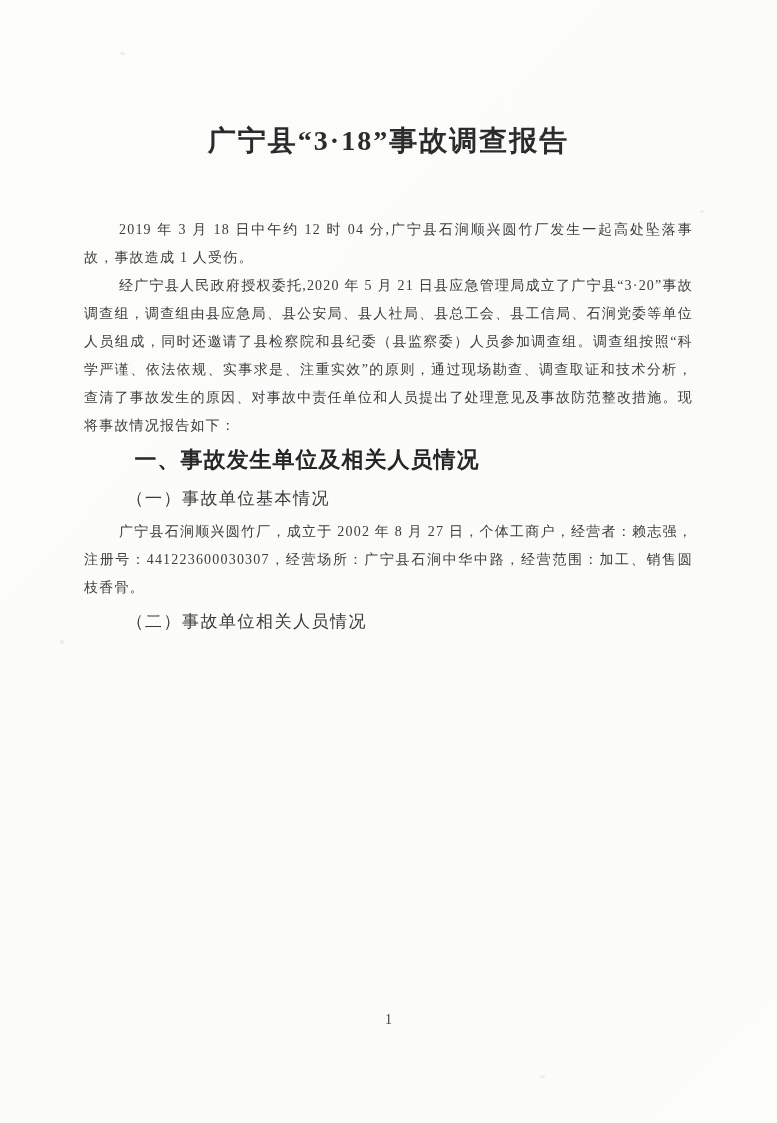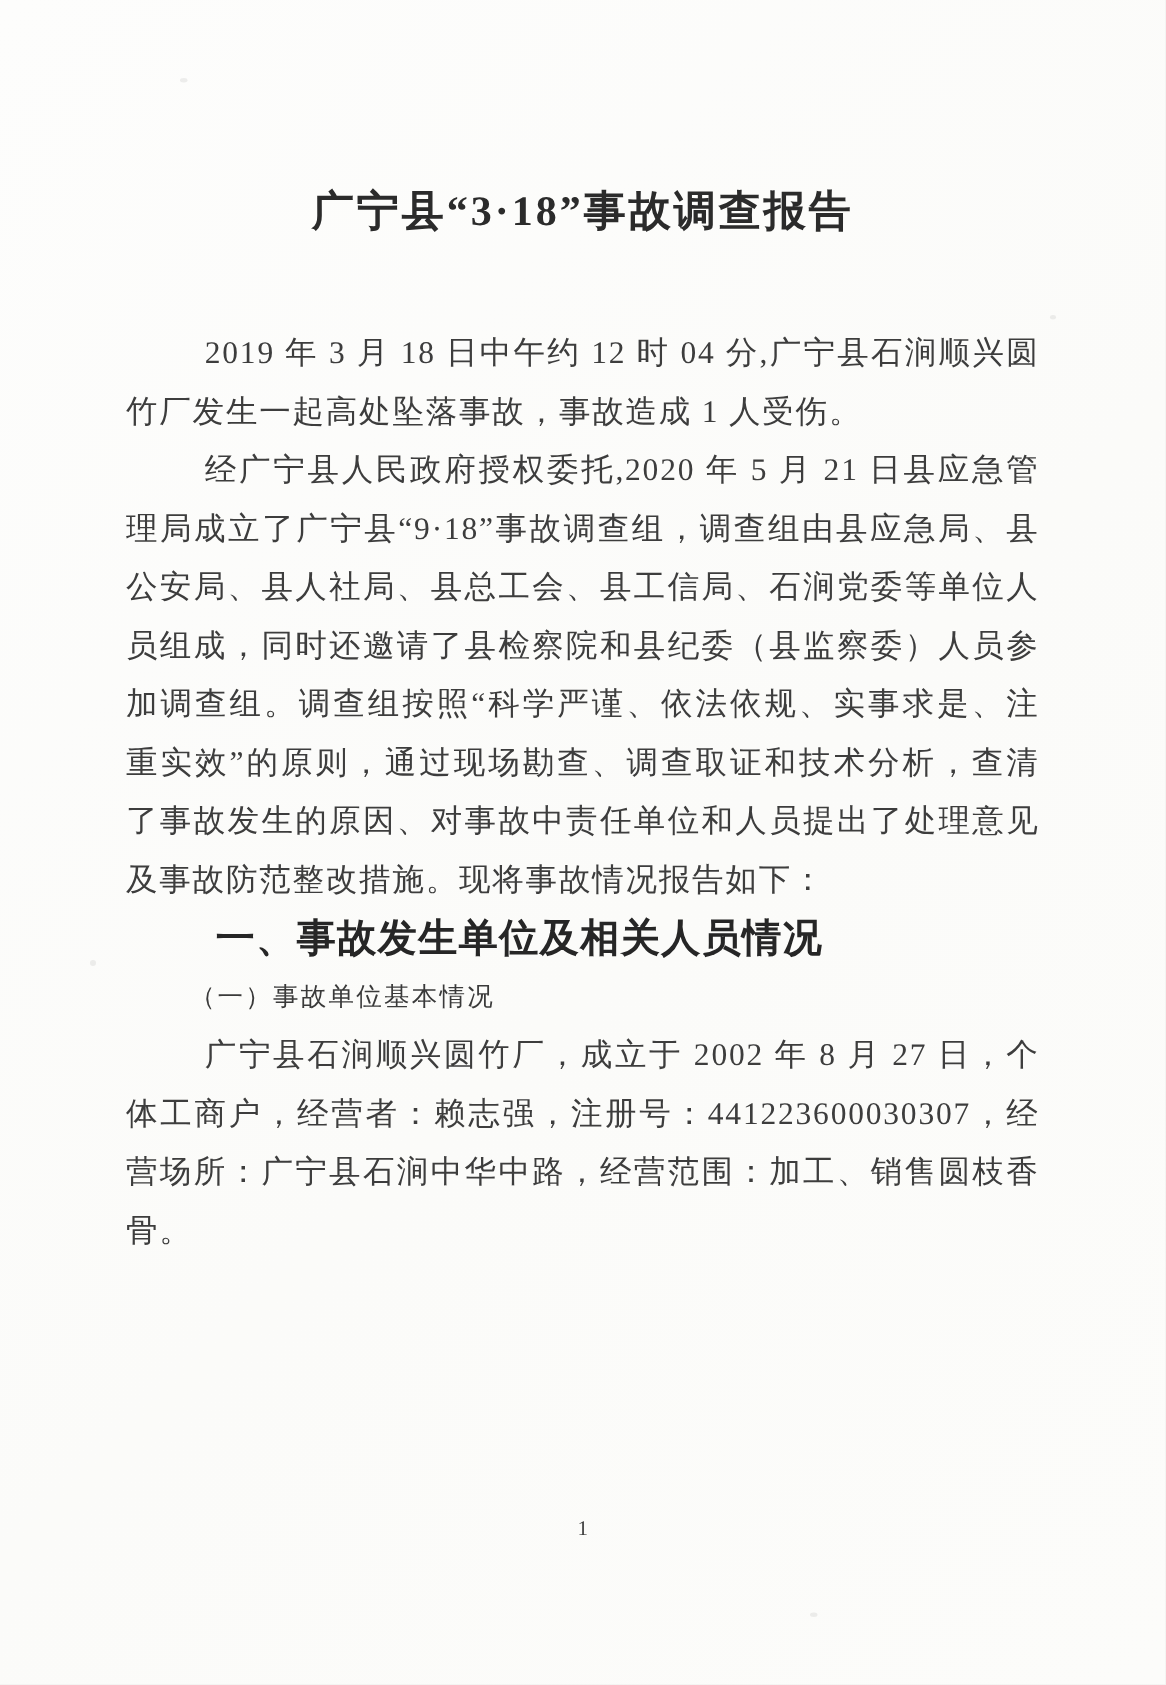--- a/index.html
+++ b/index.html
@@ -27,31 +27,31 @@
     margin: 0 0 56px 0;
     text-align: center;
     font-size: 28px;
     font-weight: bold;
     letter-spacing: 2px;
     color: #2b2b2b;
     font-family: "Liberation Serif", "DejaVu Serif", serif;
   }
   .para {
     margin: 0;
-    font-size: 21px;
-    line-height: 39px;
+    font-size: 14px;
+    line-height: 28px;
     text-align: justify;
     text-justify: inter-ideograph;
     text-indent: 2.5em;
     letter-spacing: 1.2px;
     color: #3d3d3d;
   }
   .heading-bold {
     margin: 0;
-    font-size: 26px;
+    font-size: 22px;
     line-height: 39px;
     font-weight: bold;
     text-indent: 2.3em;
     letter-spacing: 1px;
     color: #262626;
     font-family: "Liberation Sans", "DejaVu Sans", sans-serif;
   }
   .heading-kai {
     margin: 0;
     font-size: 17px;
@@ -90,25 +90,26 @@
   <span class="speckle s1"></span>
   <span class="speckle s2"></span>
   <span class="speckle s3"></span>
   <span class="speckle s4"></span>
 
   <div class="content">
     <h1 class="doc-title">广宁县“3·18”事故调查报告</h1>
 
     <p class="para">2019 年 3 月 18 日中午约 12 时 04 分,广宁县石涧顺兴圆竹厂发生一起高处坠落事故，事故造成 1 人受伤。</p>
 
-    <p class="para">经广宁县人民政府授权委托,2020 年 5 月 21 日县应急管理局成立了广宁县“9·18”事故调查组，调查组由县应急局、县公安局、县人社局、县总工会、县工信局、石涧党委等单位人员组成，同时还邀请了县检察院和县纪委（县监察委）人员参加调查组。调查组按照“科学严谨、依法依规、实事求是、注重实效”的原则，通过现场勘查、调查取证和技术分析，查清了事故发生的原因、对事故中责任单位和人员提出了处理意见及事故防范整改措施。现将事故情况报告如下：</p>
+    <p class="para">经广宁县人民政府授权委托,2020 年 5 月 21 日县应急管理局成立了广宁县“3·20”事故调查组，调查组由县应急局、县公安局、县人社局、县总工会、县工信局、石涧党委等单位人员组成，同时还邀请了县检察院和县纪委（县监察委）人员参加调查组。调查组按照“科学严谨、依法依规、实事求是、注重实效”的原则，通过现场勘查、调查取证和技术分析，查清了事故发生的原因、对事故中责任单位和人员提出了处理意见及事故防范整改措施。现将事故情况报告如下：</p>
 
     <h2 class="heading-bold">一、事故发生单位及相关人员情况</h2>
 
     <h3 class="heading-kai">（一）事故单位基本情况</h3>
 
     <p class="para">广宁县石涧顺兴圆竹厂，成立于 2002 年 8 月 27 日，个体工商户，经营者：赖志强，注册号：441223600030307，经营场所：广宁县石涧中华中路，经营范围：加工、销售圆枝香骨。</p>
 
+    <h3 class="heading-kai">（二）事故单位相关人员情况</h3>
 
   </div>
 
   <div class="page-number">1</div>
 </div>
 
 </body></html>

